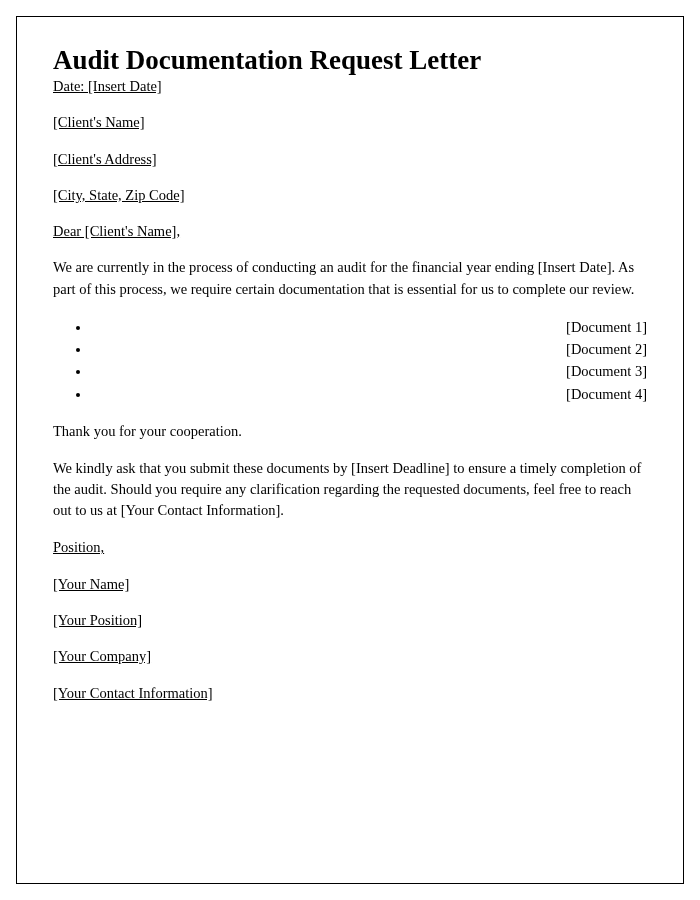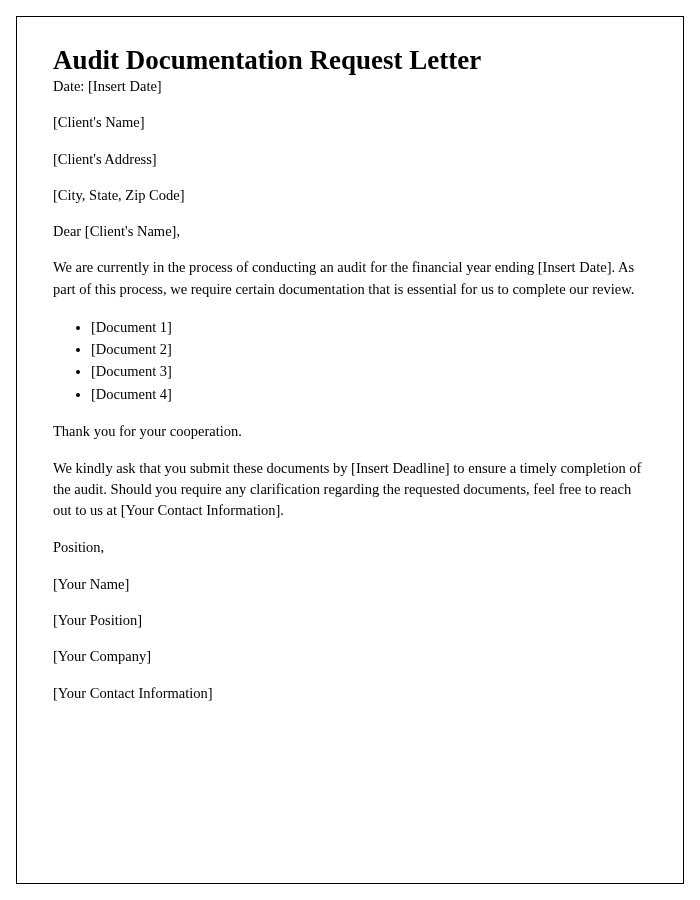--- a/index.html
+++ b/index.html
@@ -23,30 +23,32 @@
     h1 {
       font-size: 27px;
       font-weight: bold;
       color: #000000;
     }
     .line {
       font-size: 14.5px;
       color: #000000;
       margin-bottom: 16px;
       line-height: 1.4;
+      text-decoration: underline;
     }
     .para {
       font-size: 14.5px;
       color: #000000;
       margin-bottom: 16px;
       line-height: 1.45;
     }
     ul {
       margin-left: 38px;
       margin-bottom: 16px;
+      text-align: right;
     }
     ul li {
       font-size: 14.5px;
       color: #000000;
       line-height: 1.55;
     }
   </style>
 </head>
 <body>
 

